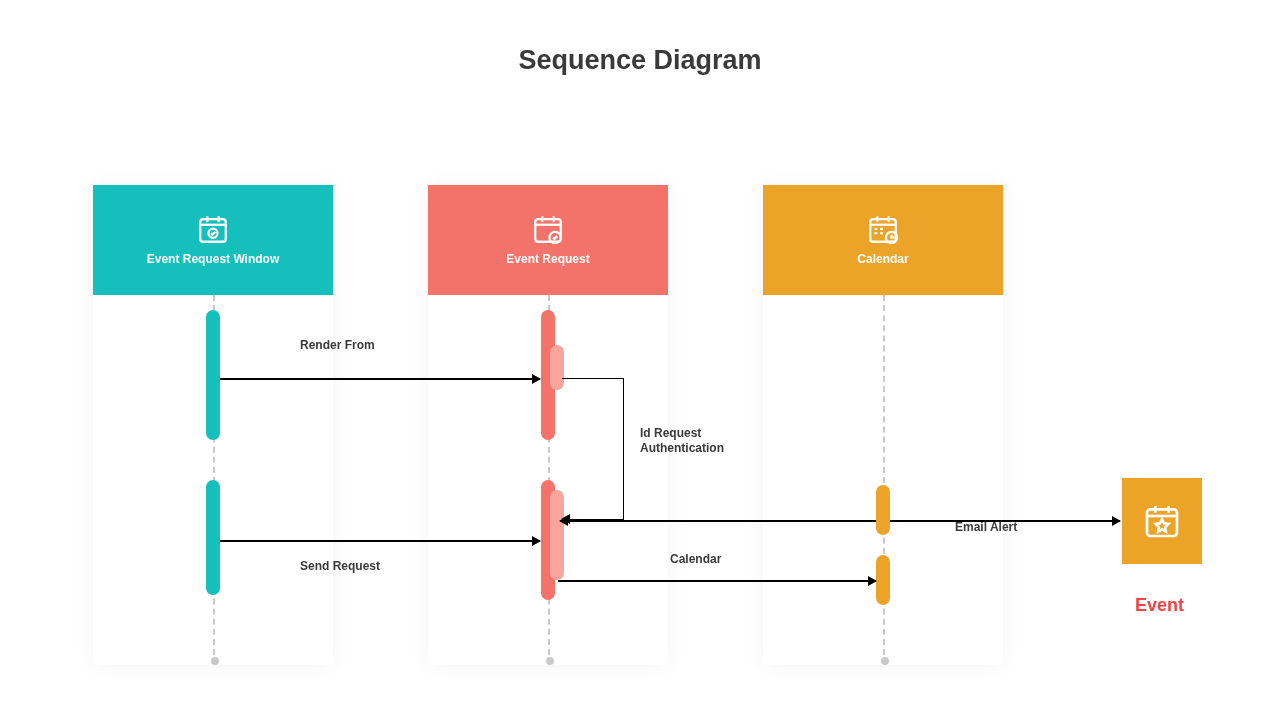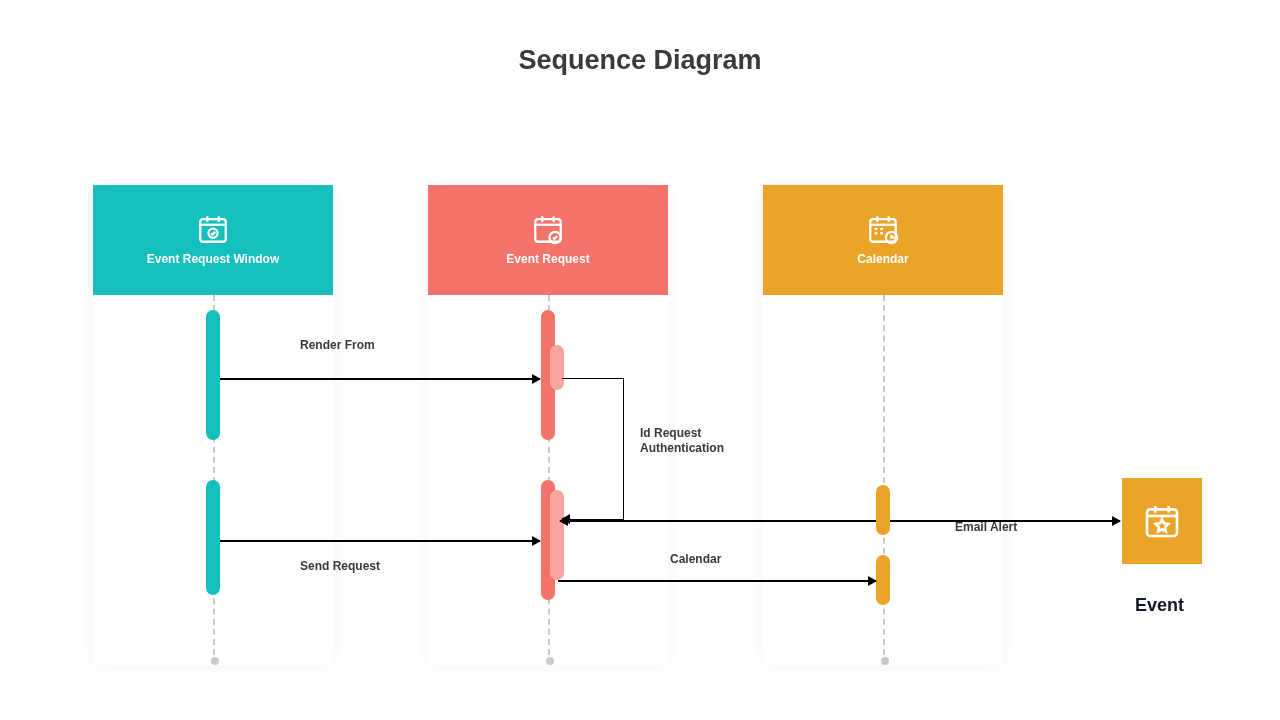--- a/index.html
+++ b/index.html
@@ -111,21 +111,21 @@
   }
   .event-box{
     position:absolute;
     width:80px; height:86px;
     display:flex; align-items:center; justify-content:center;
   }
   .event-label{
     position:absolute;
     font-size:18px;
     font-weight:800;
-    color:#0f172a;
+    color:#ef4444;
   }
 </style>
 </head>
 <body>
 
 <div class="title">Sequence Diagram</div>
 
 <div class="lane" style="left:93px;">
   <div class="lane-header" style="background:#15bfbb;">
     <svg width="34" height="34" viewBox="0 0 24 24" fill="none" stroke="#fff" stroke-width="1.6">

